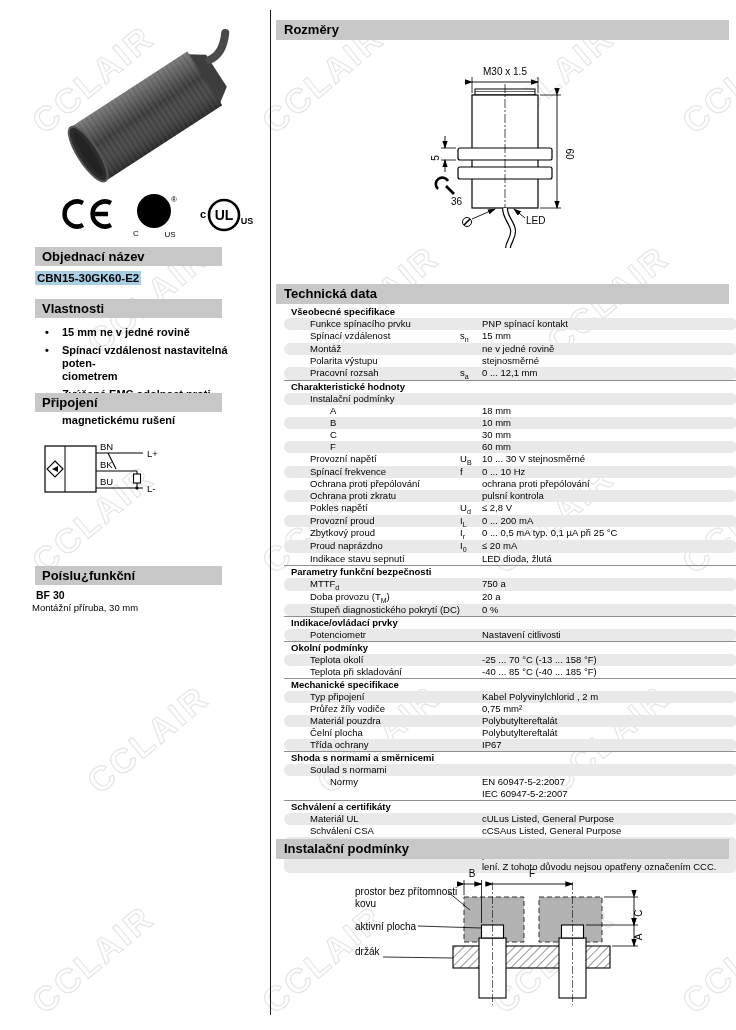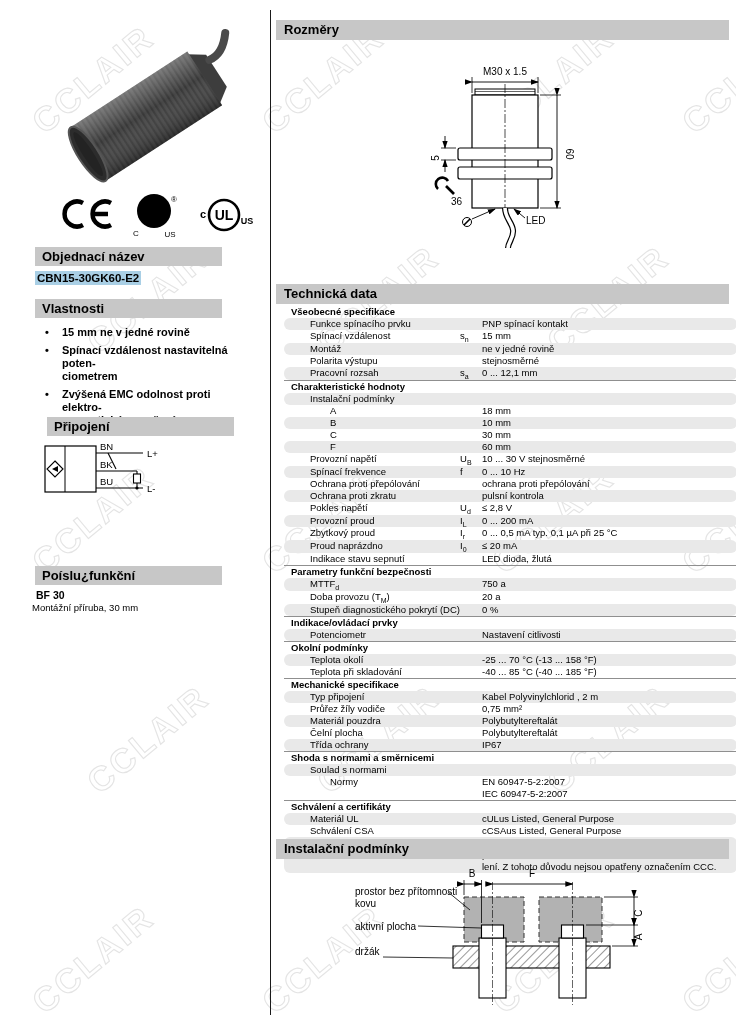--- a/index.html
+++ b/index.html
@@ -137,21 +137,21 @@
       <span class="ftext">Spínací vzdálenost nastavitelná poten-
 ciometrem</span>
     </div>
     <div class="feat">
       <span class="bullet">•</span>
       <span class="ftext">Zvýšená EMC odolnost proti elektro-
 magnetickému rušení</span>
     </div>
   </div>
 
-  <div class="lbar" style="top:417px;margin-left:12px;">Připojení</div>
+  <div class="lbar" style="top:393px;">Připojení</div>
 
   <svg class="abs" style="left:38px;top:438px;" width="135" height="64">
     <rect x="7" y="8" width="51" height="46" fill="none" stroke="#000" stroke-width="1.2"></rect>
     <line x1="27" y1="8" x2="27" y2="54" stroke="#000" stroke-width="1"></line>
     <path d="M17,23 L25,31 L17,39 L9,31 Z" fill="none" stroke="#000" stroke-width="1.1"></path>
     <path d="M14,31 L20,28 L20,34 Z" fill="#000"></path>
     <line x1="58" y1="15" x2="105" y2="15" stroke="#000" stroke-width="1.1"></line>
     <line x1="58" y1="33" x2="99" y2="33" stroke="#000" stroke-width="1.1"></line>
     <line x1="58" y1="50" x2="105" y2="50" stroke="#000" stroke-width="1.1"></line>
     <line x1="70" y1="15" x2="78" y2="31" stroke="#000" stroke-width="1.1"></line>

